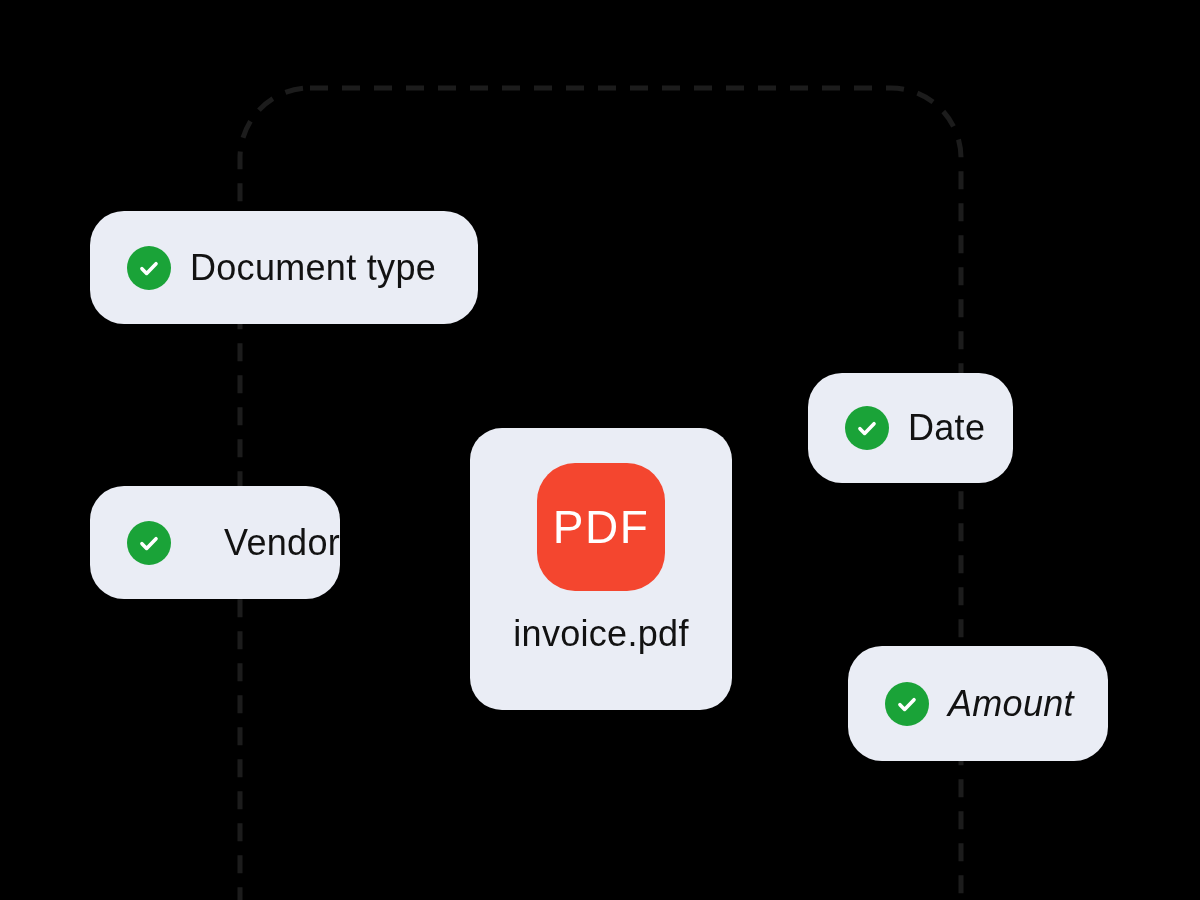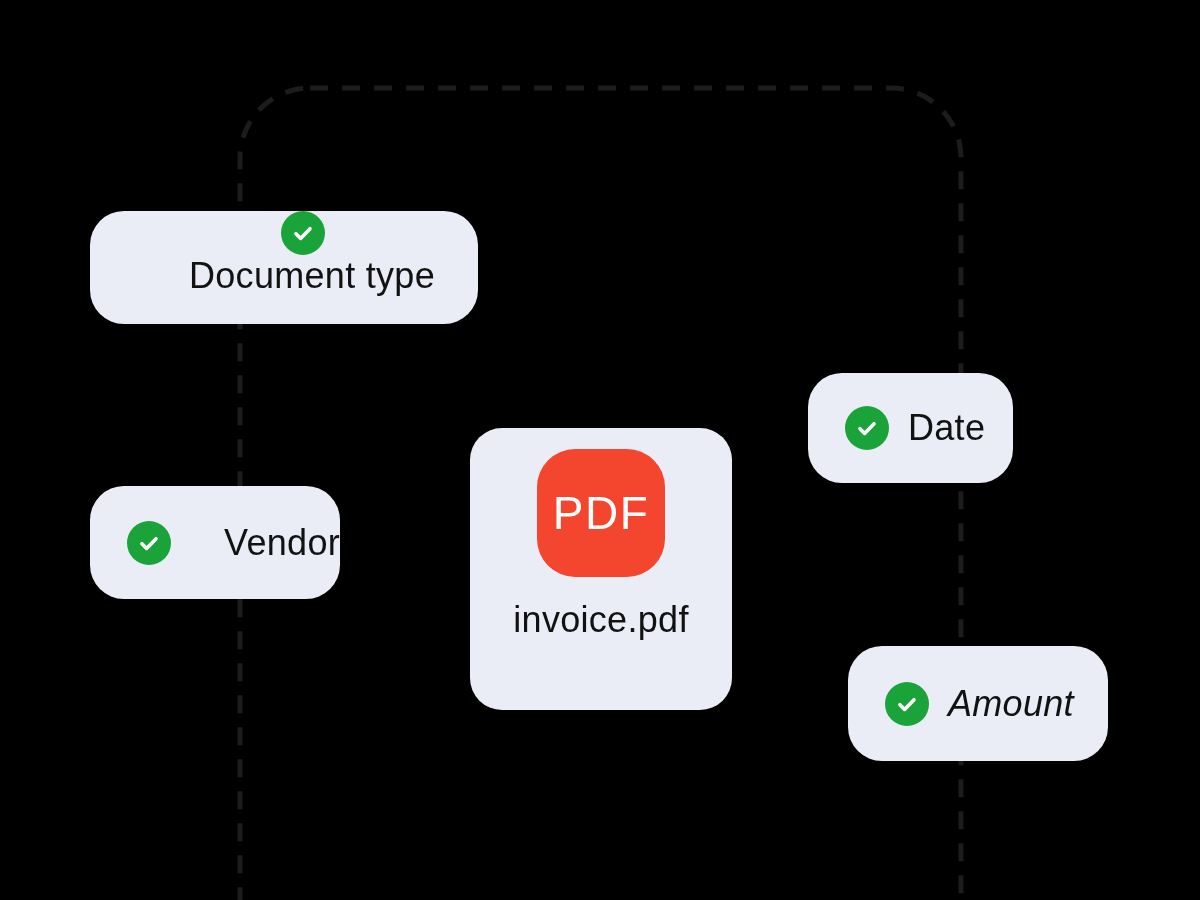--- a/index.html
+++ b/index.html
@@ -47,37 +47,37 @@
     display: flex;
     align-items: center;
     justify-content: center;
     flex: 0 0 auto;
   }
   .check-circle svg {
     width: 26px;
     height: 26px;
     display: block;
   }
-  .badge-document-type { left: 90px;  top: 211px; width: 388px; flex-direction: column; }
+  .badge-document-type { left: 90px;  top: 211px; width: 388px; }
   .badge-vendor        { left: 90px;  top: 486px; width: 250px; justify-content: space-between; }
   .badge-date          { left: 808px; top: 373px; width: 205px; height: 110px; }
   .badge-amount        { left: 848px; top: 646px; width: 260px; height: 115px; font-style: italic; }
   .file-card {
     position: absolute;
     left: 470px;
     top: 428px;
     width: 262px;
     height: 282px;
     background: var(--surface, #EAEDF5);
     border-radius: 32px;
     display: flex;
     flex-direction: column;
     align-items: center;
     box-sizing: border-box;
-    padding-top: 21px;
+    padding-top: 35px;
   }
   .pdf-tile {
     width: 128px;
     height: 128px;
     border-radius: 38px;
     background: var(--pdf-red, #F4462F);
     display: flex;
     align-items: center;
     justify-content: center;
   }

